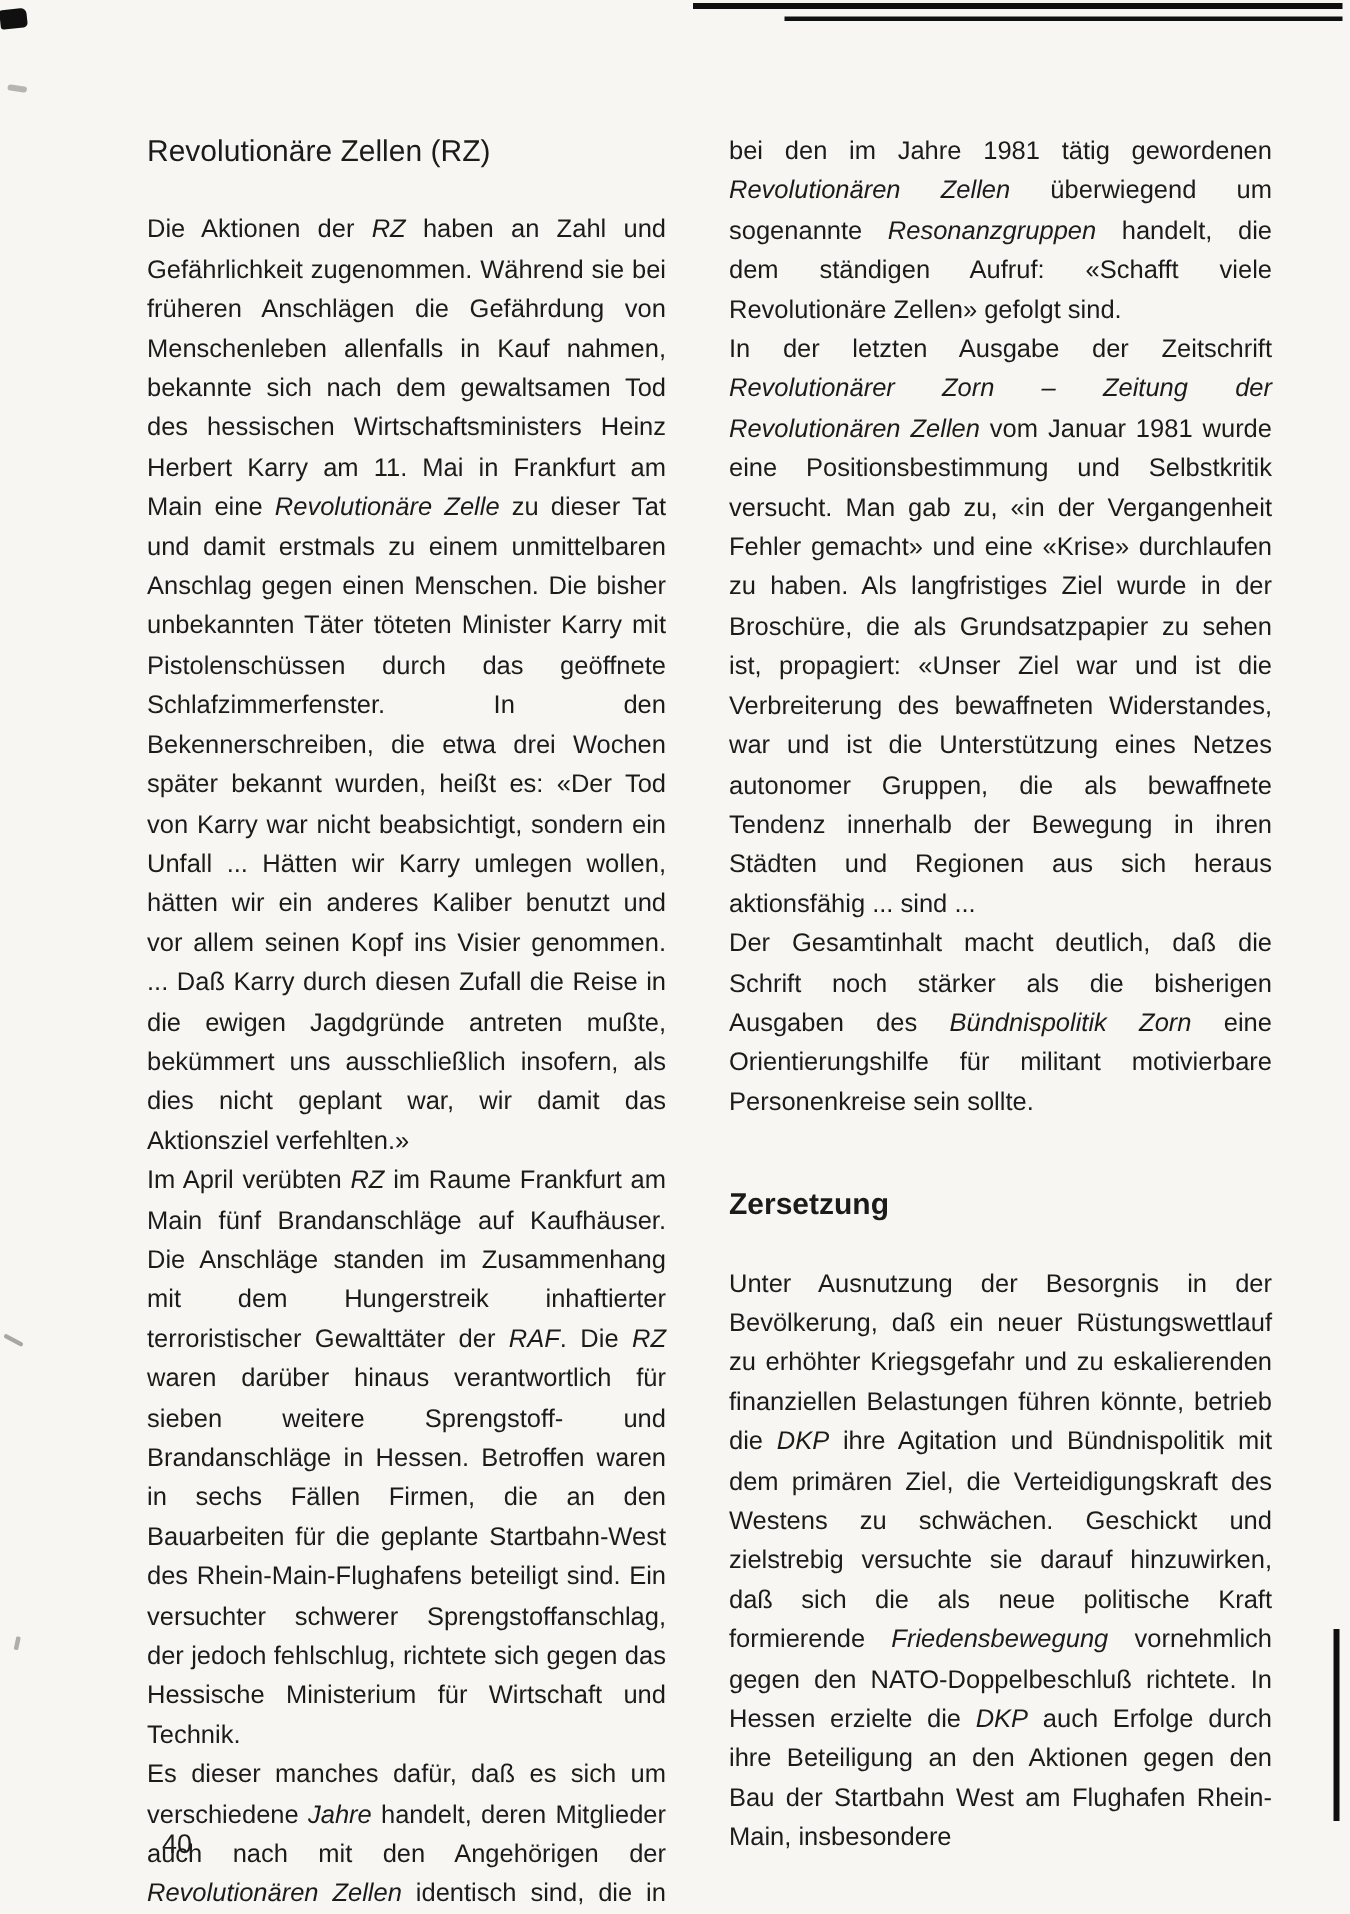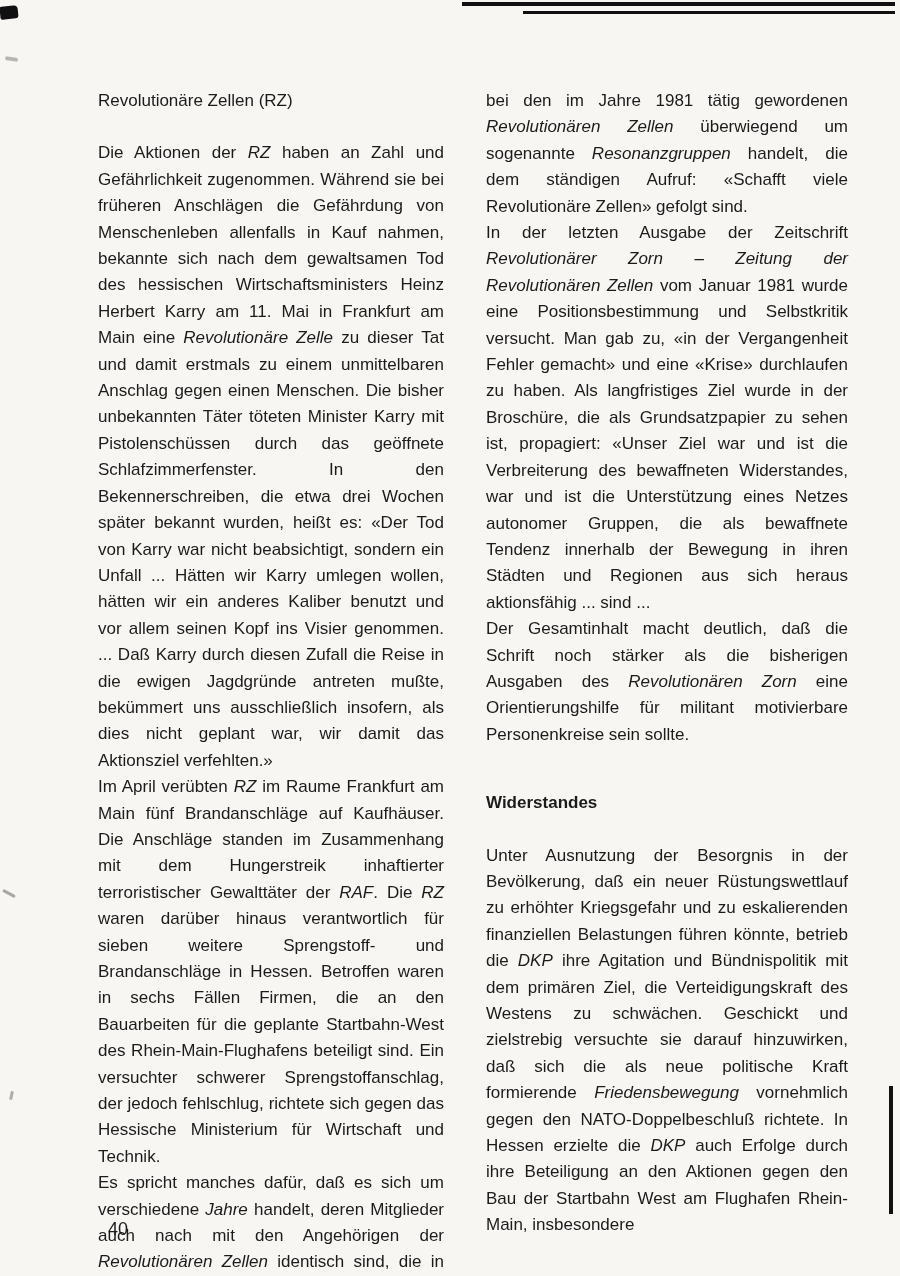--- a/index.html
+++ b/index.html
@@ -41,21 +41,21 @@
     font-size: 17px;
     line-height: 26.4px;
     hyphens: auto;
     -webkit-hyphens: auto;
   }
   .col-left  { width: 346px; margin-right: 42px; }
   .col-right { width: 362px; }
 
   .block { margin: 0; text-align: justify; }
   h2.heading {
-    font-size: 17px;
+    font-size: 20px;
     font-weight: normal;
     text-align: left;
     margin: 42px 0 26px 0;
   }
   .col .heading:first-child { margin-top: 0; }
   .it { font-style: italic; }
   .bd { font-weight: bold; }
 
   .page-number {
     position: absolute;
@@ -77,26 +77,26 @@
   <div class="artifact line-right"></div>
   <div class="artifact mark-left-1"></div>
   <div class="artifact mark-left-2"></div>
   <div class="artifact mark-left-3"></div>
 
   <div class="columns">
     <div class="col col-left" lang="de">
         <h2 class="block heading"><span>Revolutionäre Zellen (RZ)</span></h2>
         <p class="block paragraph"><span>Die Aktionen der </span><span class="it">RZ</span><span> haben an Zahl und Gefährlichkeit zugenommen. Während sie bei früheren Anschlägen die Gefährdung von Menschenleben allenfalls in Kauf nahmen, bekannte sich nach dem gewaltsamen Tod des hessischen Wirtschaftsministers Heinz Herbert Karry am 11. Mai in Frankfurt am Main eine </span><span class="it">Revolutionäre Zelle</span><span> zu dieser Tat und damit erstmals zu einem unmittelbaren Anschlag gegen einen Menschen. Die bisher unbekannten Täter töteten Minister Karry mit Pistolenschüssen durch das geöffnete Schlafzimmerfenster. In den Bekennerschreiben, die etwa drei Wochen später bekannt wurden, heißt es: «Der Tod von Karry war nicht beabsichtigt, sondern ein Unfall ... Hätten wir Karry umlegen wollen, hätten wir ein anderes Kaliber benutzt und vor allem seinen Kopf ins Visier genommen. ... Daß Karry durch diesen Zufall die Reise in die ewigen Jagdgründe antreten mußte, bekümmert uns ausschließlich insofern, als dies nicht geplant war, wir damit das Aktionsziel verfehlten.»</span></p>
         <p class="block paragraph"><span>Im April verübten </span><span class="it">RZ</span><span> im Raume Frankfurt am Main fünf Brandanschläge auf Kaufhäuser. Die Anschläge standen im Zusammenhang mit dem Hungerstreik inhaftierter terroristischer Gewalttäter der </span><span class="it">RAF</span><span>. Die </span><span class="it">RZ</span><span> waren darüber hinaus verantwortlich für sieben weitere Sprengstoff- und Brandanschläge in Hessen. Betroffen waren in sechs Fällen Firmen, die an den Bauarbeiten für die geplante Startbahn-West des Rhein-Main-Flughafens beteiligt sind. Ein versuchter schwerer Sprengstoffanschlag, der jedoch fehlschlug, richtete sich gegen das Hessische Ministerium für Wirtschaft und Technik.</span></p>
-        <p class="block paragraph"><span>Es spricht manches dafür, daß es sich um verschiedene </span><span class="it">Jahre</span><span> handelt, deren Mitglieder auch nach mit den Angehörigen der </span><span class="it">Revolutionären Zellen</span><span> identisch sind, die in den zurückliegenden Jahren die Aufmerksamkeit auf sich gezogen hatten. Man kann davon ausgehen, daß es sich</span></p>
+        <p class="block paragraph"><span>Es dieser manches dafür, daß es sich um verschiedene </span><span class="it">Jahre</span><span> handelt, deren Mitglieder auch nach mit den Angehörigen der </span><span class="it">Revolutionären Zellen</span><span> identisch sind, die in den zurückliegenden Jahren die Aufmerksamkeit auf sich gezogen hatten. Man kann davon ausgehen, daß es sich</span></p>
       </div>
     <div class="col col-right" lang="de">
         <p class="block paragraph"><span>bei den im Jahre 1981 tätig gewordenen </span><span class="it">Revolutionären Zellen</span><span> überwiegend um sogenannte </span><span class="it">Resonanzgruppen</span><span> handelt, die dem ständigen Aufruf: «Schafft viele Revolutionäre Zellen» gefolgt sind.</span></p>
         <p class="block paragraph"><span>In der letzten Ausgabe der Zeitschrift </span><span class="it">Revolutionärer Zorn – Zeitung der Revolutionären Zellen</span><span> vom Januar 1981 wurde eine Positionsbestimmung und Selbstkritik versucht. Man gab zu, «in der Vergangenheit Fehler gemacht» und eine «Krise» durchlaufen zu haben. Als langfristiges Ziel wurde in der Broschüre, die als Grundsatzpapier zu sehen ist, propagiert: «Unser Ziel war und ist die Verbreiterung des bewaffneten Widerstandes, war und ist die Unterstützung eines Netzes autonomer Gruppen, die als bewaffnete Tendenz innerhalb der Bewegung in ihren Städten und Regionen aus sich heraus aktionsfähig ... sind ...</span></p>
-        <p class="block paragraph"><span>Der Gesamtinhalt macht deutlich, daß die Schrift noch stärker als die bisherigen Ausgaben des </span><span class="it">Revolutionären Zorn</span><span> eine Orientierungshilfe für militant motivierbare Personenkreise sein sollte.</span></p>
-        <h2 class="block heading"><span class="bd">Widerstandes</span></h2>
+        <p class="block paragraph"><span>Der Gesamtinhalt macht deutlich, daß die Schrift noch stärker als die bisherigen Ausgaben des </span><span class="it">Bündnispolitik Zorn</span><span> eine Orientierungshilfe für militant motivierbare Personenkreise sein sollte.</span></p>
+        <h2 class="block heading"><span class="bd">Zersetzung</span></h2>
         <p class="block paragraph"><span>Unter Ausnutzung der Besorgnis in der Bevölkerung, daß ein neuer Rüstungswettlauf zu erhöhter Kriegsgefahr und zu eskalierenden finanziellen Belastungen führen könnte, betrieb die </span><span class="it">DKP</span><span> ihre Agitation und Bündnispolitik mit dem primären Ziel, die Verteidigungskraft des Westens zu schwächen. Geschickt und zielstrebig versuchte sie darauf hinzuwirken, daß sich die als neue politische Kraft formierende </span><span class="it">Friedensbewegung</span><span> vornehmlich gegen den NATO-Doppelbeschluß richtete. In Hessen erzielte die </span><span class="it">DKP</span><span> auch Erfolge durch ihre Beteiligung an den Aktionen gegen den Bau der Startbahn West am Flughafen Rhein-Main, insbesondere</span></p>
       </div>
   </div>
 
   <div class="page-number">40</div>
 
 </div>
 
 </body></html>

